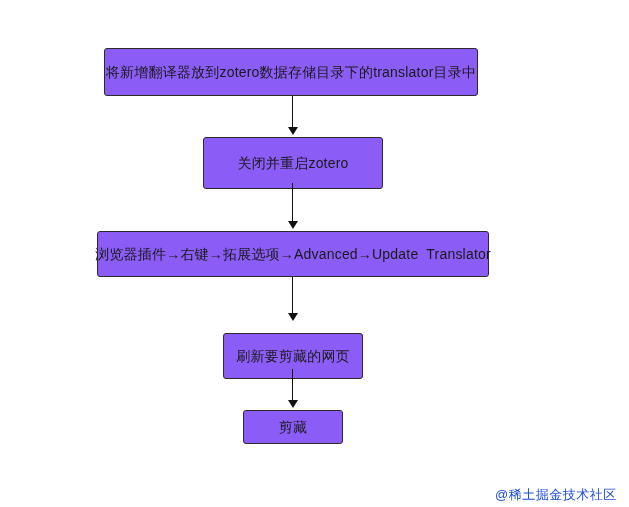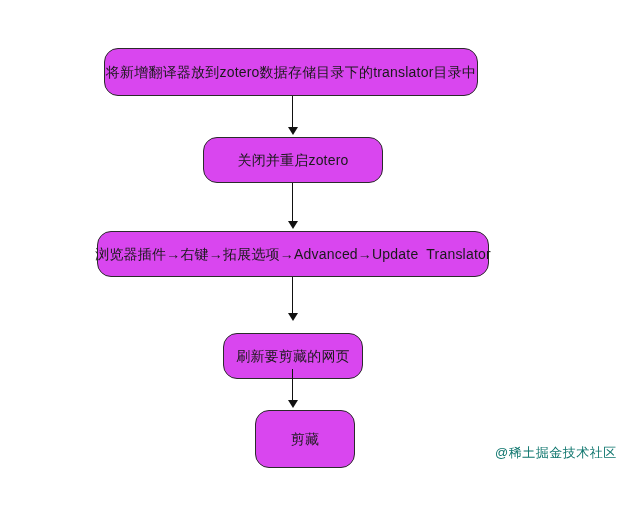--- a/index.html
+++ b/index.html
@@ -16,22 +16,22 @@
   #flowchart-canvas {
     position: relative;
     width: 629px;
     height: 507px;
     background: #ffffff;
   }
   .node {
     position: absolute;
     box-sizing: border-box;
     border: 1px solid #2b2b2b;
-    border-radius: 14px;
-    background: #d946ef;
+    border-radius: 3px;
+    background: #8b5cf6;
     display: flex;
     align-items: center;
     justify-content: center;
     color: #1a1a1a;
     font-size: 14px;
     line-height: 1.2;
     white-space: pre;
     letter-spacing: 0.2px;
   }
   .connector {
@@ -61,39 +61,39 @@
 
 <div id="flowchart-canvas">
 
   <div class="node" id="n1" style="left: 104px; top: 48px; width: 374px; height: 48px;">
     <span>将新增翻译器放到zotero数据存储目录下的translator目录中</span>
   </div>
 
   <div class="connector" id="c1" style="left: 292px; top: 96px; height: 33px;"></div>
   <div class="arrowhead" id="a1" style="left: 287.5px; top: 127px;"></div>
 
-  <div class="node" id="n2" style="left: 203px; top: 137px; width: 180px; height: 46px;">
+  <div class="node" id="n2" style="left: 203px; top: 137px; width: 180px; height: 52px;">
     <span>关闭并重启zotero</span>
   </div>
 
   <div class="connector" id="c2" style="left: 292px; top: 183px; height: 40px;"></div>
   <div class="arrowhead" id="a2" style="left: 287.5px; top: 221px;"></div>
 
   <div class="node" id="n3" style="left: 97px; top: 231px; width: 392px; height: 46px; align-items: center;">
     <span>浏览器插件→右键→拓展选项→Advanced→Update  Translator</span>
   </div>
 
   <div class="connector" id="c3" style="left: 292px; top: 277px; height: 38px;"></div>
   <div class="arrowhead" id="a3" style="left: 287.5px; top: 313px;"></div>
 
   <div class="node" id="n4" style="left: 223px; top: 333px; width: 140px; height: 46px;">
     <span>刷新要剪藏的网页</span>
   </div>
 
   <div class="connector" id="c4" style="left: 292px; top: 369px; height: 33px;"></div>
   <div class="arrowhead" id="a4" style="left: 287.5px; top: 400px;"></div>
 
-  <div class="node" id="n5" style="left: 243px; top: 410px; width: 100px; height: 58px; margin-left: 12px;">
+  <div class="node" id="n5" style="left: 243px; top: 410px; width: 100px; height: 34px;">
     <span>剪藏</span>
   </div>
 
-  <div id="watermark" style="left: 495px; top: 444px; color: #0f766e;">@稀土掘金技术社区</div>
+  <div id="watermark" style="left: 495px; top: 486px; color: #1d4ed8;">@稀土掘金技术社区</div>
 </div>
 
 </body></html>

